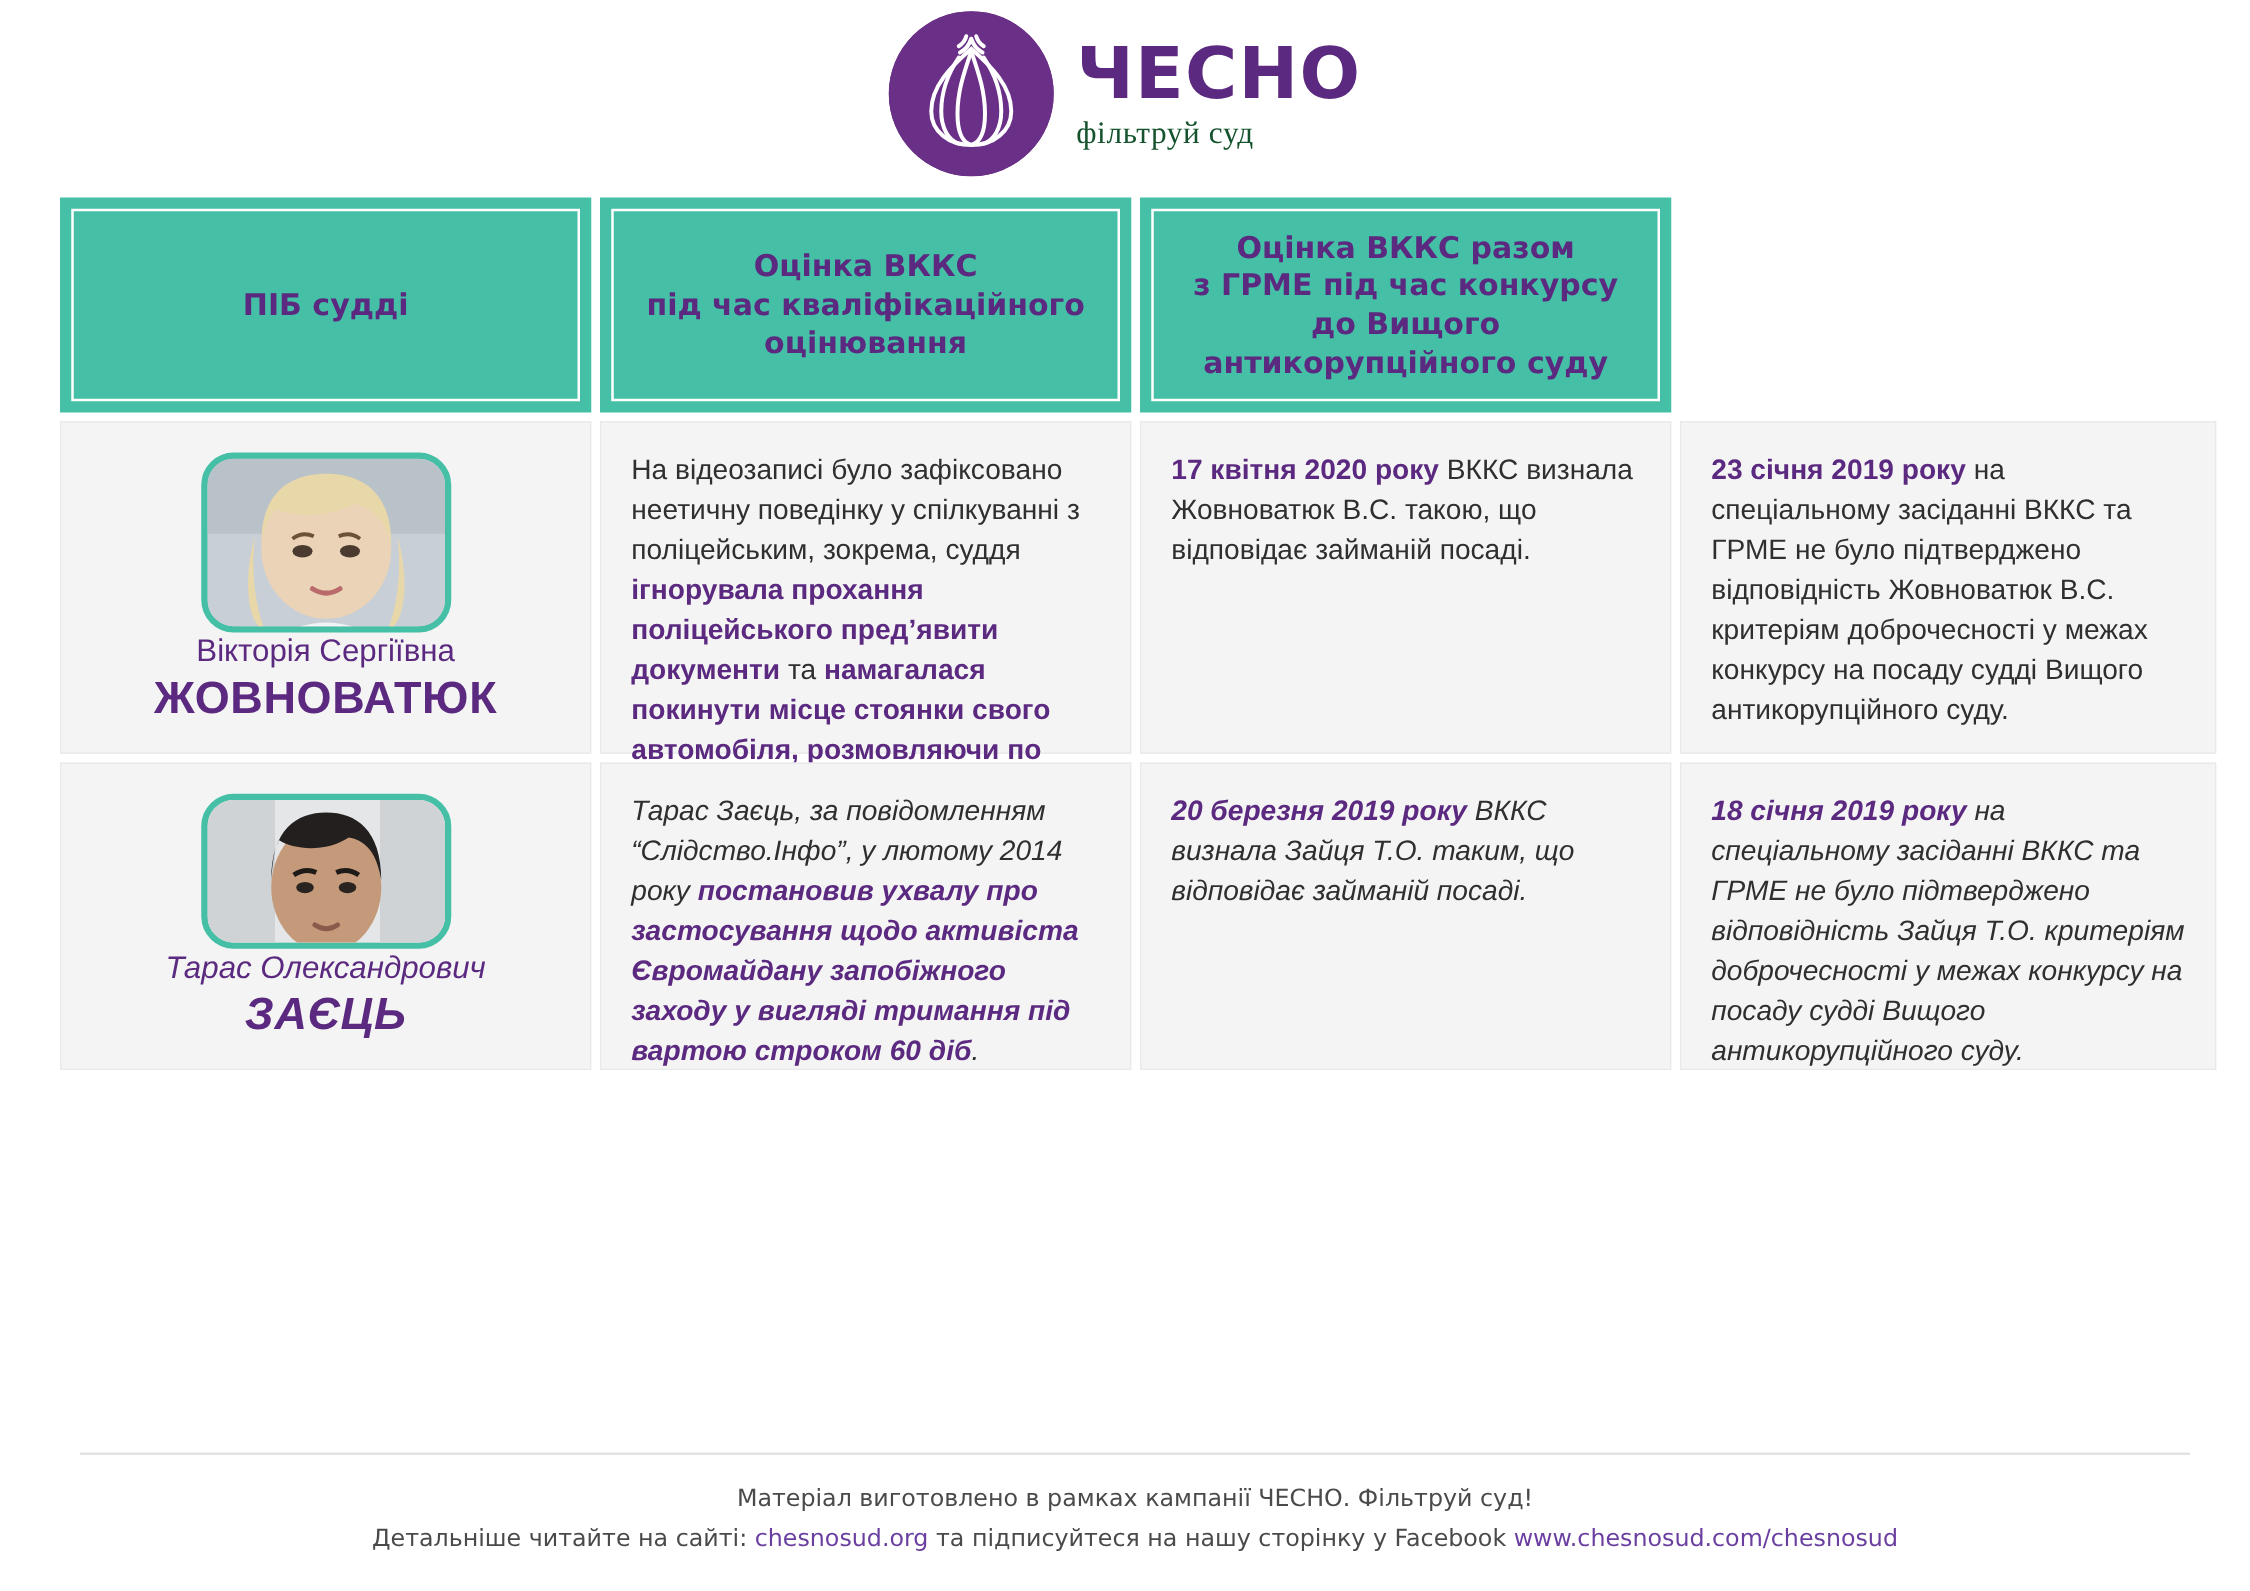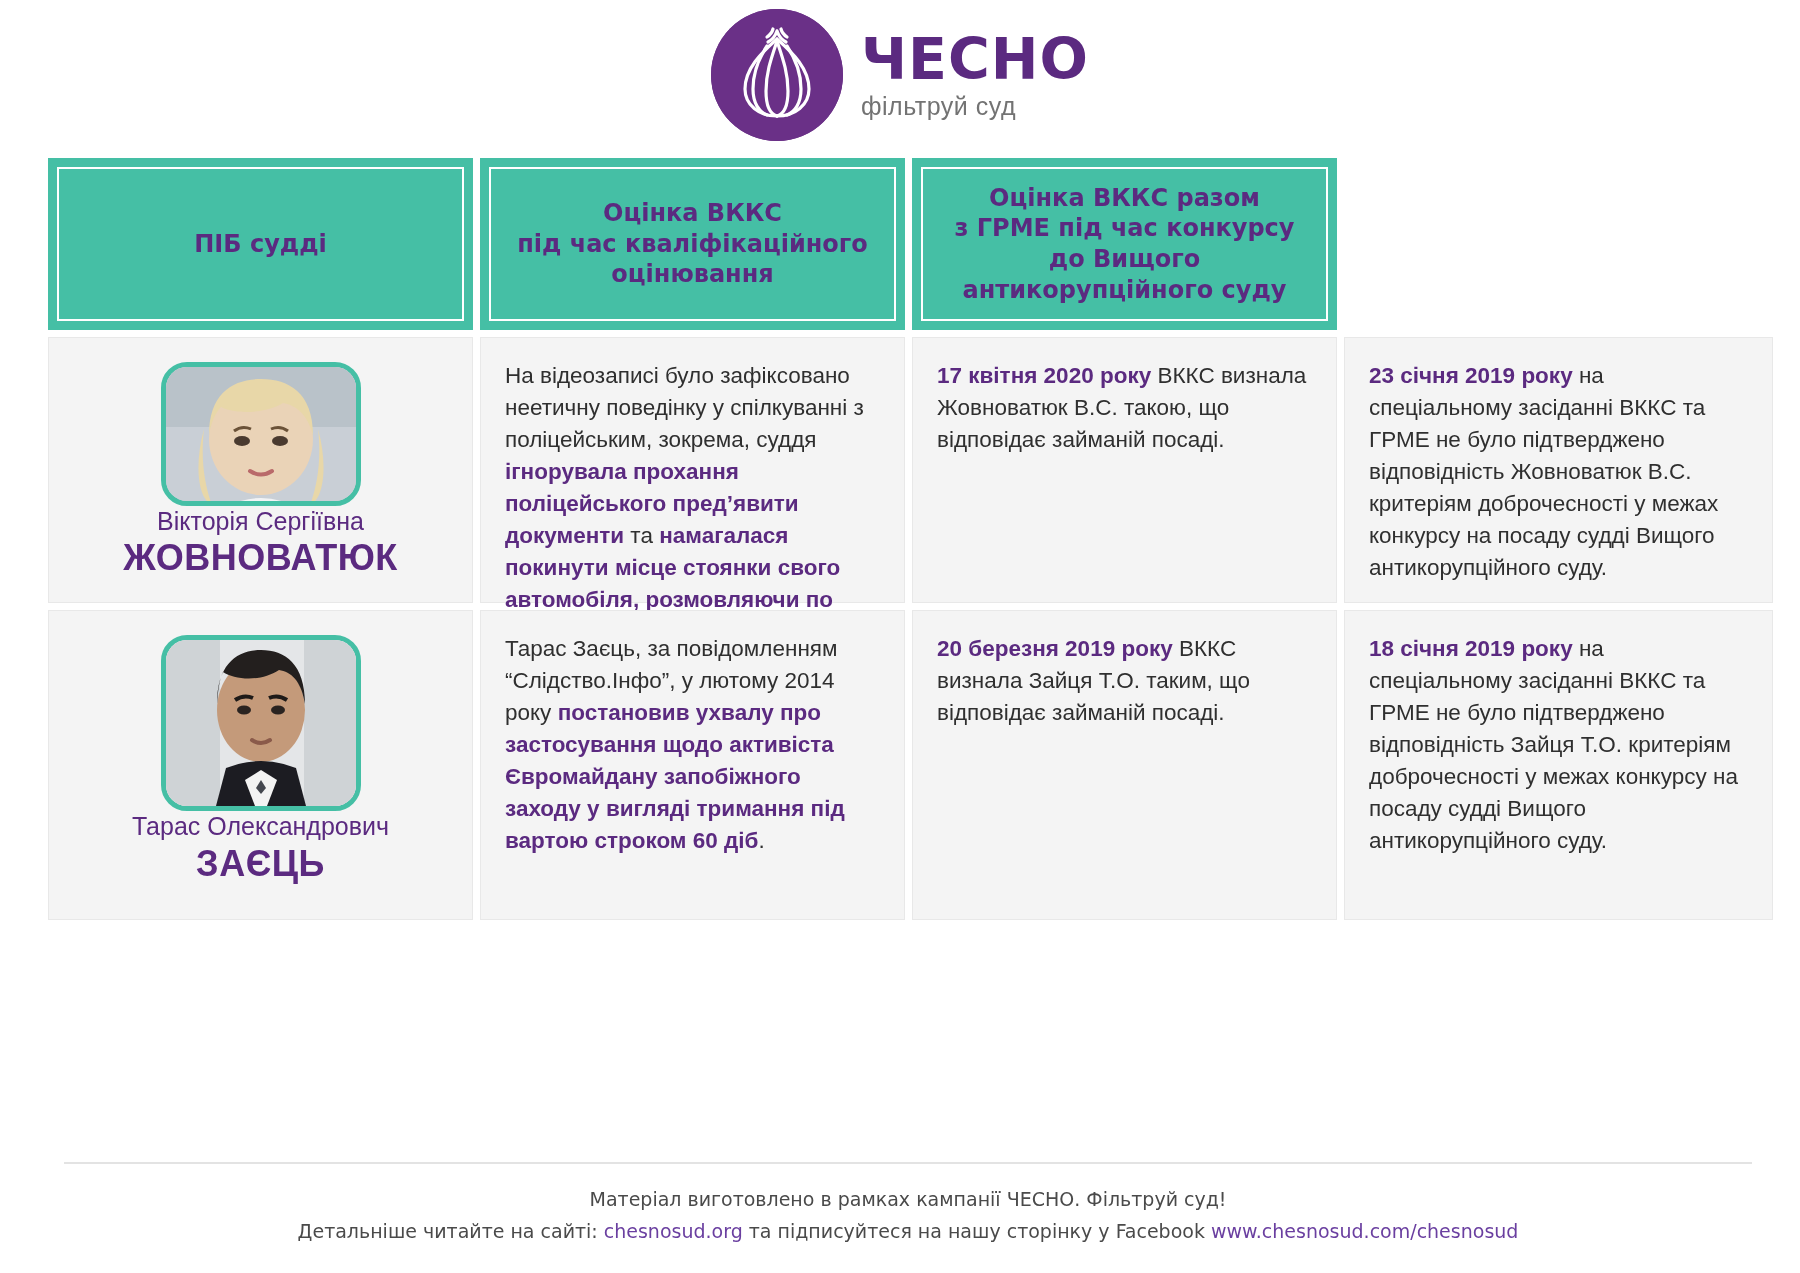--- a/index.html
+++ b/index.html
@@ -40,23 +40,23 @@
     line-height: 1;
   }
   .logo-title {
     font-family: "DejaVu Sans", sans-serif;
     font-size: 57px;
     font-weight: bold;
     color: #5b2a80;
     letter-spacing: 1px;
   }
   .logo-sub {
-    font-family: Liberation Sans, sans-serif;
+    font-family: Liberation Serif, serif;
     font-size: 25px;
-    color: #737373;
+    color: #14532d;
     margin-top: 6px;
     letter-spacing: 0.5px;
   }
 
   
   .table {
     margin: 8px 48px 0 48px;
     width: 1704px;
   }
   .row {
@@ -92,21 +92,21 @@
     white-space: pre-line;
   }
 
   .body-cell {
     background: #f4f4f4;
     border: 1px solid #e8e8e8;
     box-sizing: border-box;
     padding: 22px 24px;
   }
   .row-1 .body-cell { height: 266px; }
-  .row-2 .body-cell { height: 310px; }
+  .row-2 .body-cell { height: 246px; font-style: italic; }
 
   .body-text {
     font-size: 22.5px;
     line-height: 1.42;
     color: #2f2f2f;
   }
   .body-text b, .hl {
     color: #5b2a80;
     font-weight: bold;
   }

